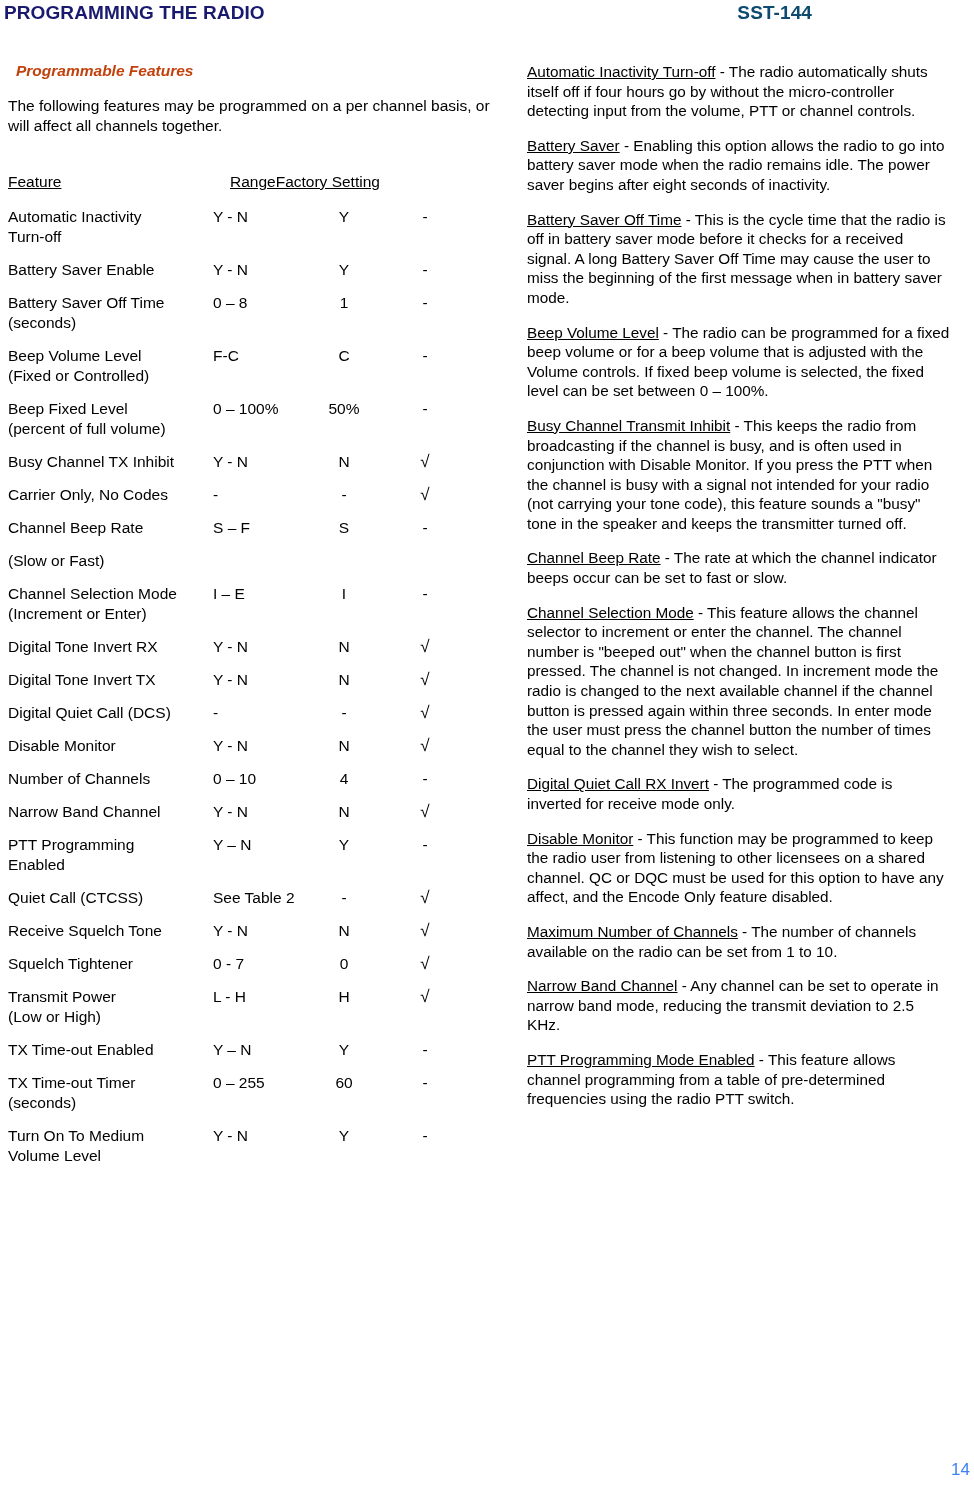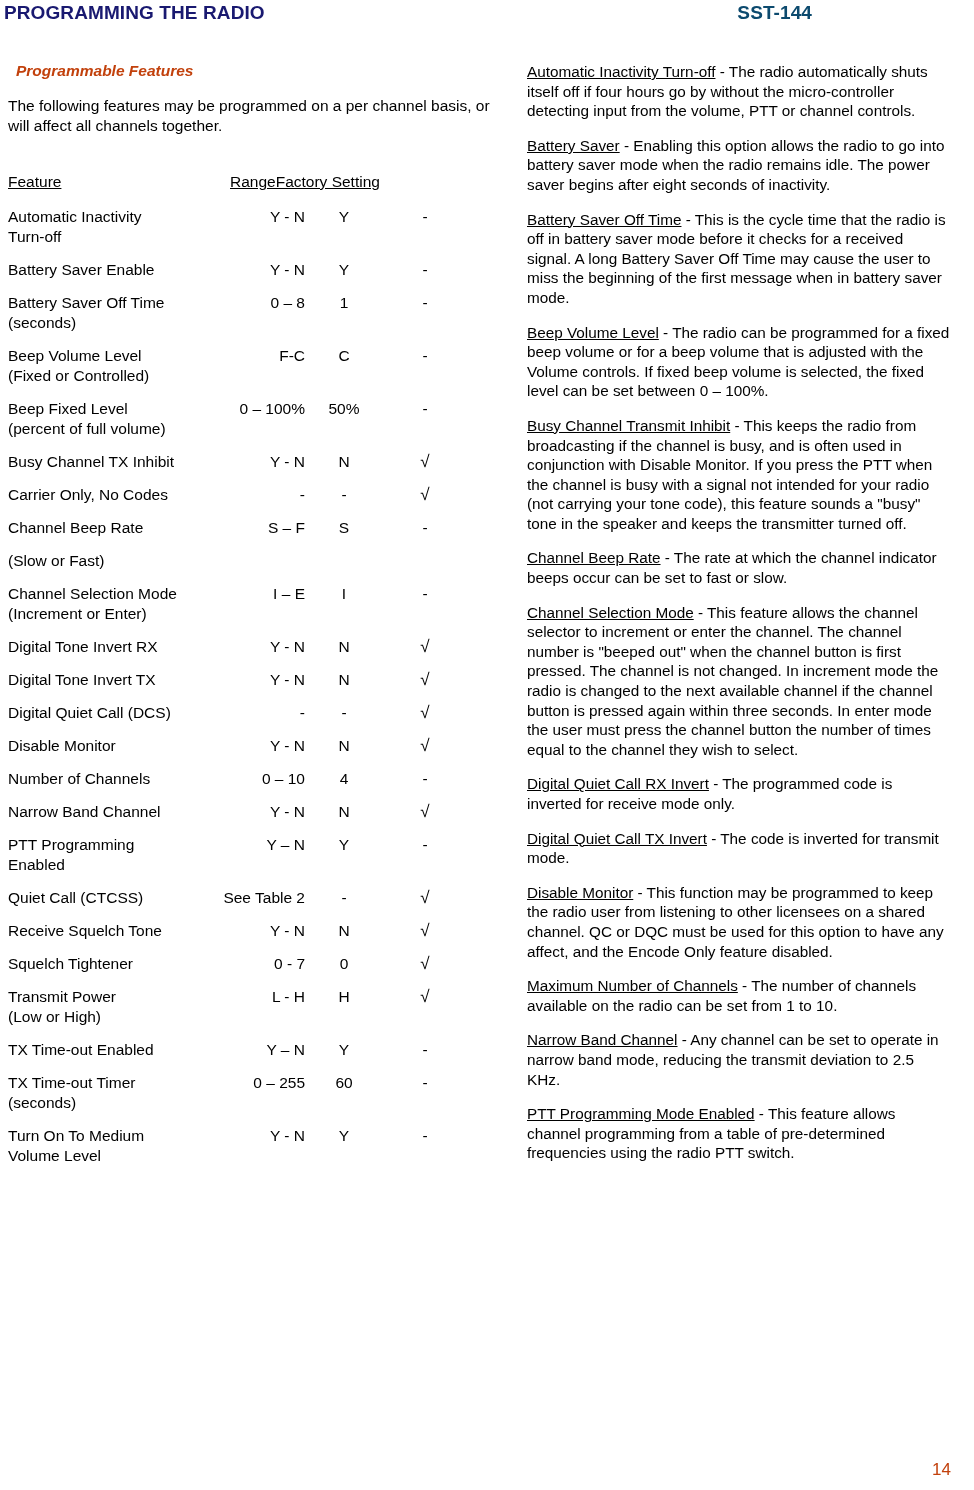--- a/index.html
+++ b/index.html
@@ -107,21 +107,21 @@
   }
   .feat-sub {
     display: block;
     width: 230px;
   }
   .col-range {
     position: absolute;
     left: 205px;
     top: 0;
     width: 92px;
-    text-align: right;
+    text-align: left;
   }
   .col-factory {
     position: absolute;
     left: 300px;
     top: 0;
     width: 72px;
     text-align: center;
   }
   .col-check {
     position: absolute;
@@ -149,24 +149,24 @@
   .feat-standalone {
     font-size: 15.5px;
     line-height: 20px;
     margin-bottom: 13px;
     margin-top: 13px;
   }
 
   
   .page-number {
     position: absolute;
-    right: 23px;
+    right: 4px;
     bottom: 10px;
     font-size: 17px;
-    color: #c2410c;
+    color: #3b82f6;
   }
 </style>
 </head>
 <body>
 
 <div class="running-head">
   <div class="rh-left">PROGRAMMING THE RADIO</div>
   <div class="rh-right">SST-144</div>
 </div>
 
@@ -342,21 +342,20 @@
 
   <div id="descriptions">
       <p class="desc"><span class="term">Automatic Inactivity Turn-off</span><span> - The radio automatically shuts itself off if four hours go by without the micro-controller detecting input from the volume, PTT or channel controls.</span></p>
       <p class="desc"><span class="term">Battery Saver</span><span> - Enabling this option allows the radio to go into battery saver mode when the radio remains idle.  The power saver begins after eight seconds of inactivity.</span></p>
       <p class="desc"><span class="term">Battery Saver Off Time</span><span> - This is the cycle time that the radio is off in battery saver mode before it checks for a received signal.  A long Battery Saver Off Time may cause the user to miss the beginning of the first message when in battery saver mode.</span></p>
       <p class="desc"><span class="term">Beep Volume Level</span><span> - The radio can be programmed for a fixed beep volume or for a beep volume that is adjusted with the Volume controls.  If fixed beep volume is selected, the fixed level can be set between 0 – 100%.</span></p>
       <p class="desc"><span class="term">Busy Channel Transmit Inhibit</span><span> - This keeps the radio from broadcasting if the channel is busy, and is often used in conjunction with Disable Monitor.  If you press the PTT when the channel is busy with a signal not intended for your radio (not carrying your tone code), this feature sounds a "busy" tone in the speaker and keeps the transmitter turned off.</span></p>
       <p class="desc"><span class="term">Channel Beep Rate</span><span> - The rate at which the channel indicator beeps occur can be set to fast or slow.</span></p>
       <p class="desc"><span class="term">Channel Selection Mode</span><span> - This feature allows the channel selector to increment or enter the channel. The channel number is "beeped out" when the channel button is first pressed. The channel is not changed. In increment mode the radio is changed to the next available channel if the channel button is pressed again within three seconds.  In enter mode the user must press the channel button the number of times equal to the channel they wish to select.</span></p>
       <p class="desc"><span class="term">Digital Quiet Call RX Invert</span><span> - The programmed code is inverted for receive mode only.</span></p>
-      <p class="desc"><span class="term">Digital Quiet Call TX Invert</span><span> - The code is inverted for transmit mode.</span></p>
       <p class="desc"><span class="term">Disable Monitor</span><span> - This function may be programmed to keep the radio user from listening to other licensees on a shared channel.  QC or DQC must be used for this option to have any affect, and the Encode Only feature disabled.</span></p>
       <p class="desc"><span class="term">Maximum Number of Channels</span><span> - The number of channels available on the radio can be set from 1 to 10.</span></p>
       <p class="desc"><span class="term">Narrow Band Channel</span><span> - Any channel can be set to operate in narrow band mode, reducing the transmit deviation to 2.5 KHz.</span></p>
       <p class="desc"><span class="term">PTT Programming Mode Enabled</span><span> - This feature allows channel programming from a table of pre-determined frequencies using the radio PTT switch.</span></p>
     </div>
 
 </div>
 
 <div class="page-number">14</div>
 

